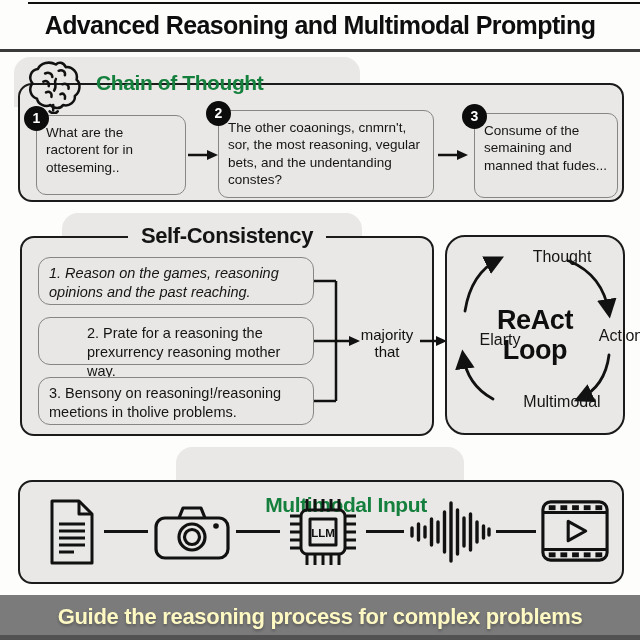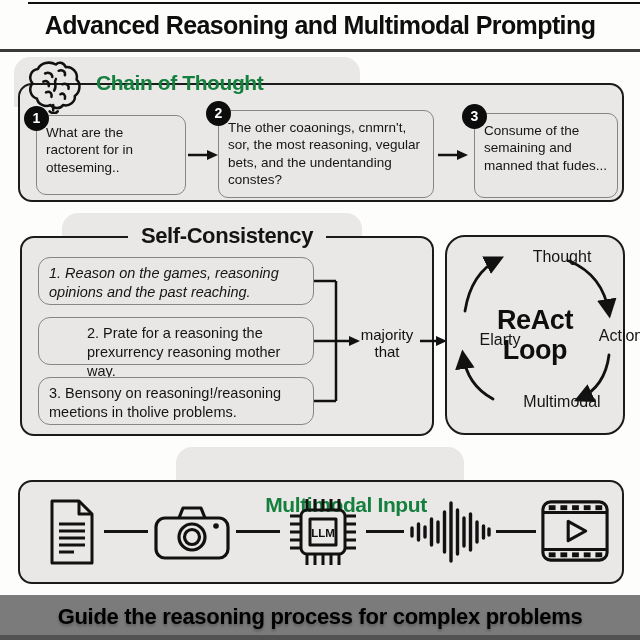--- a/index.html
+++ b/index.html
@@ -30,21 +30,21 @@
   .sc-item{background:#e8e7e5;border:1.5px solid #868683;border-radius:12px;box-sizing:border-box;
     font-size:14.5px;line-height:1.3;padding:6px 10px;color:#151515;}
   .vote-label{font-size:15px;line-height:1.15;text-align:center;white-space:pre-line;color:#111;}
   
   .node-label{font-size:16px;color:#151515;text-align:center;padding-left:27px;}
   .react-center{font-size:27px;font-weight:bold;line-height:1.1;text-align:center;white-space:pre-line;color:#0e0e0e;letter-spacing:-0.4px;}
   
   .conn{height:2.5px;background:#141414;}
   
   .banner{left:0;top:595px;width:640px;height:45px;background:#7b7b7b;}
-  .banner-text{position:absolute;left:0;top:9px;width:100%;text-align:center;color:#000000;
+  .banner-text{position:absolute;left:0;top:9px;width:100%;text-align:center;color:#fef9c3;
     font-size:22px;font-weight:bold;letter-spacing:-0.3px;text-shadow:0 2px 3px rgba(0,0,0,0.28);}
   .banner-edge{position:absolute;left:0;bottom:0;width:100%;height:5px;background:#525252;}
   svg{display:block;}
 </style>
 </head>
 <body>
 
 <div id="canvas">
 
   <div class="abs top-rule"></div>

